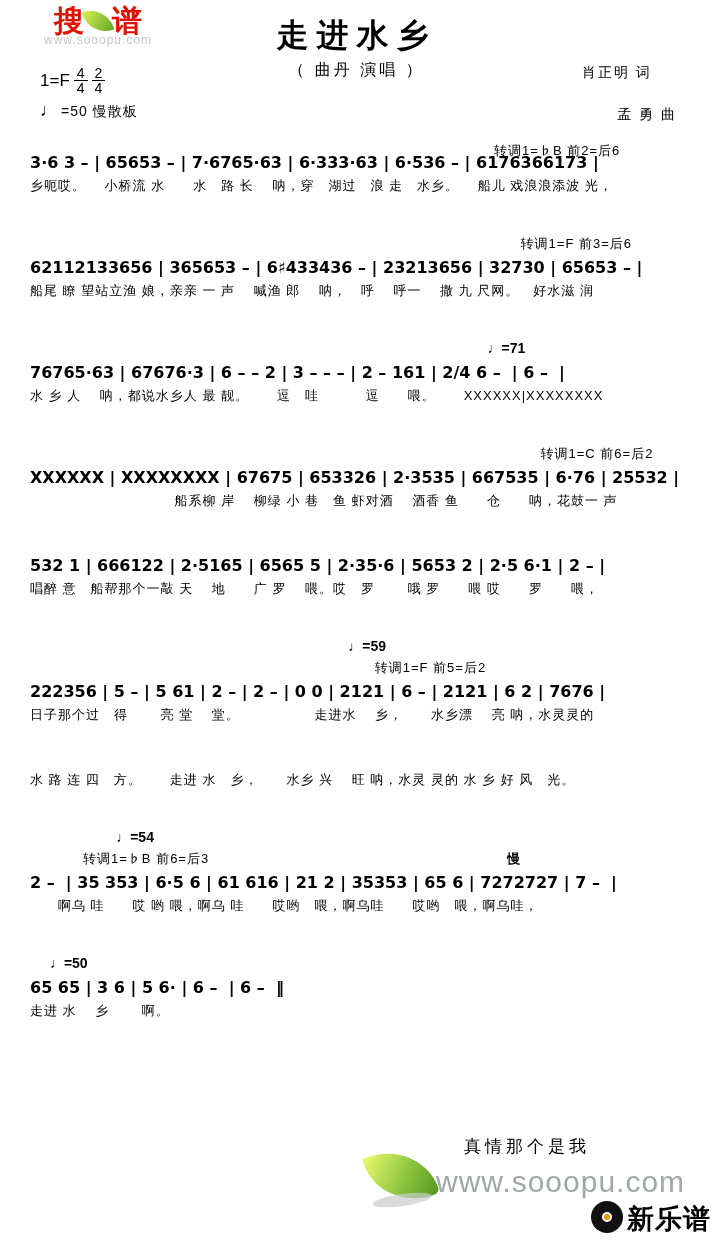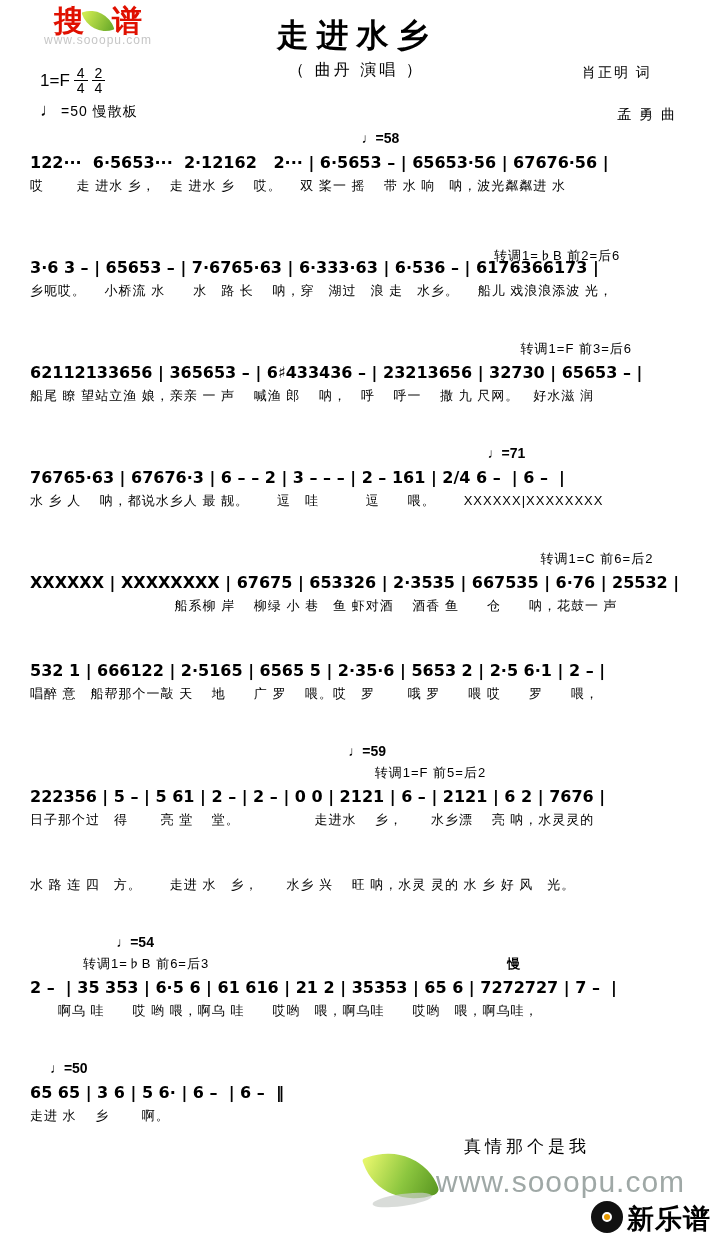--- a/index.html
+++ b/index.html
@@ -98,25 +98,20 @@
       </div>
       <div class="temporow">
         <span class="glyph">♩</span><span>=50</span>
         <span>慢散板</span>
       </div>
     </div>
   </div>
 
   <div class="systems">
       <div class="system" style="padding-top: 21px;">
-        <div class="ann tempo" style="left: 50%; top: 0px;">♩=58</div>
-        <div class="notes">122···  6·5653···  2·12162   2··· | 6·5653 – | 65653·56 | 67676·56 |</div>
-        <div class="lyrics">哎　　 走 进水 乡，　走 进水 乡　 哎。　 双 桨一 摇　 带 水 响　呐，波光粼粼进 水</div>
-      </div>
-      <div class="system" style="padding-top: 21px;">
         <div class="ann mod" style="left: 70%; top: 12px;">转调1=♭B 前2=后6</div>
         <div class="notes">3·6 3 – | 65653 – | 7·6765·63 | 6·333·63 | 6·536 – | 6176366173 |</div>
         <div class="lyrics">乡呃哎。　 小桥流 水　　水　路 长　 呐，穿　湖过　浪 走　水乡。　 船儿 戏浪浪添波 光，</div>
       </div>
       <div class="system" style="padding-top: 21px;">
         <div class="ann mod" style="left: 74%; top: 0px;">转调1=F 前3=后6</div>
         <div class="notes">62112133656 | 365653 – | 6♯433436 – | 23213656 | 32730 | 65653 – |</div>
         <div class="lyrics">船尾 瞭 望站立渔 娘，亲亲 一 声　 喊渔 郎　 呐，　呼　 呼一　 撒 九 尺网。　好水滋 润</div>
       </div>
       <div class="system" style="padding-top: 21px;">

